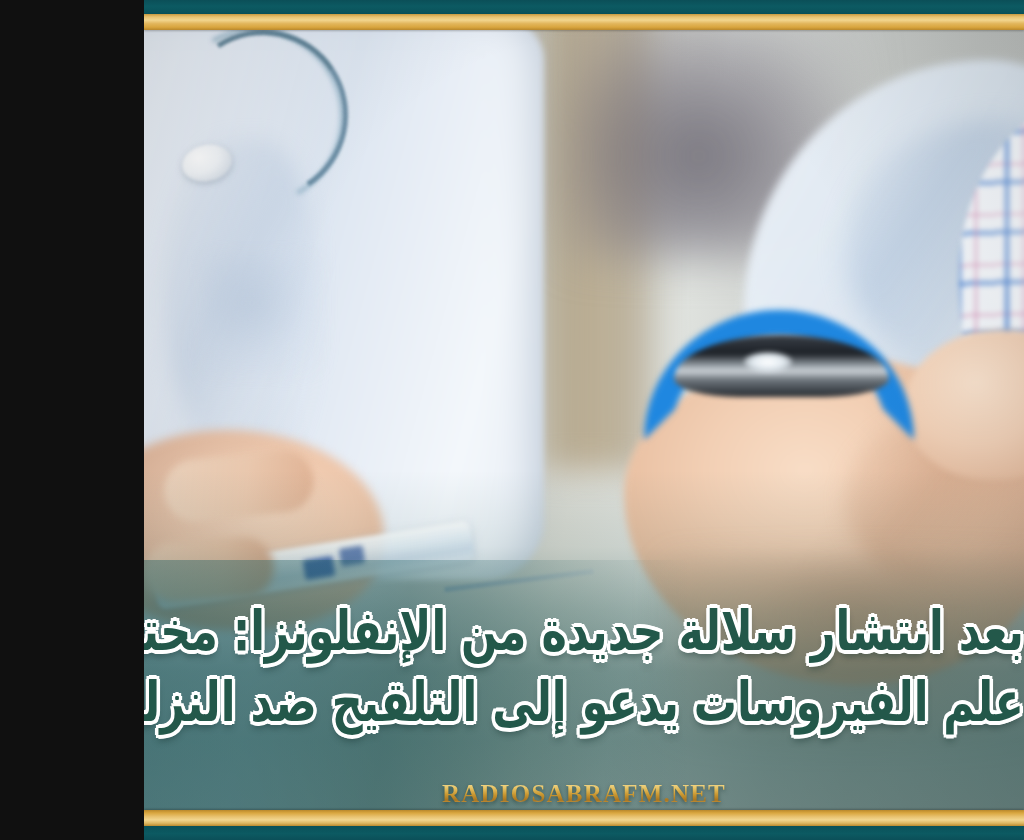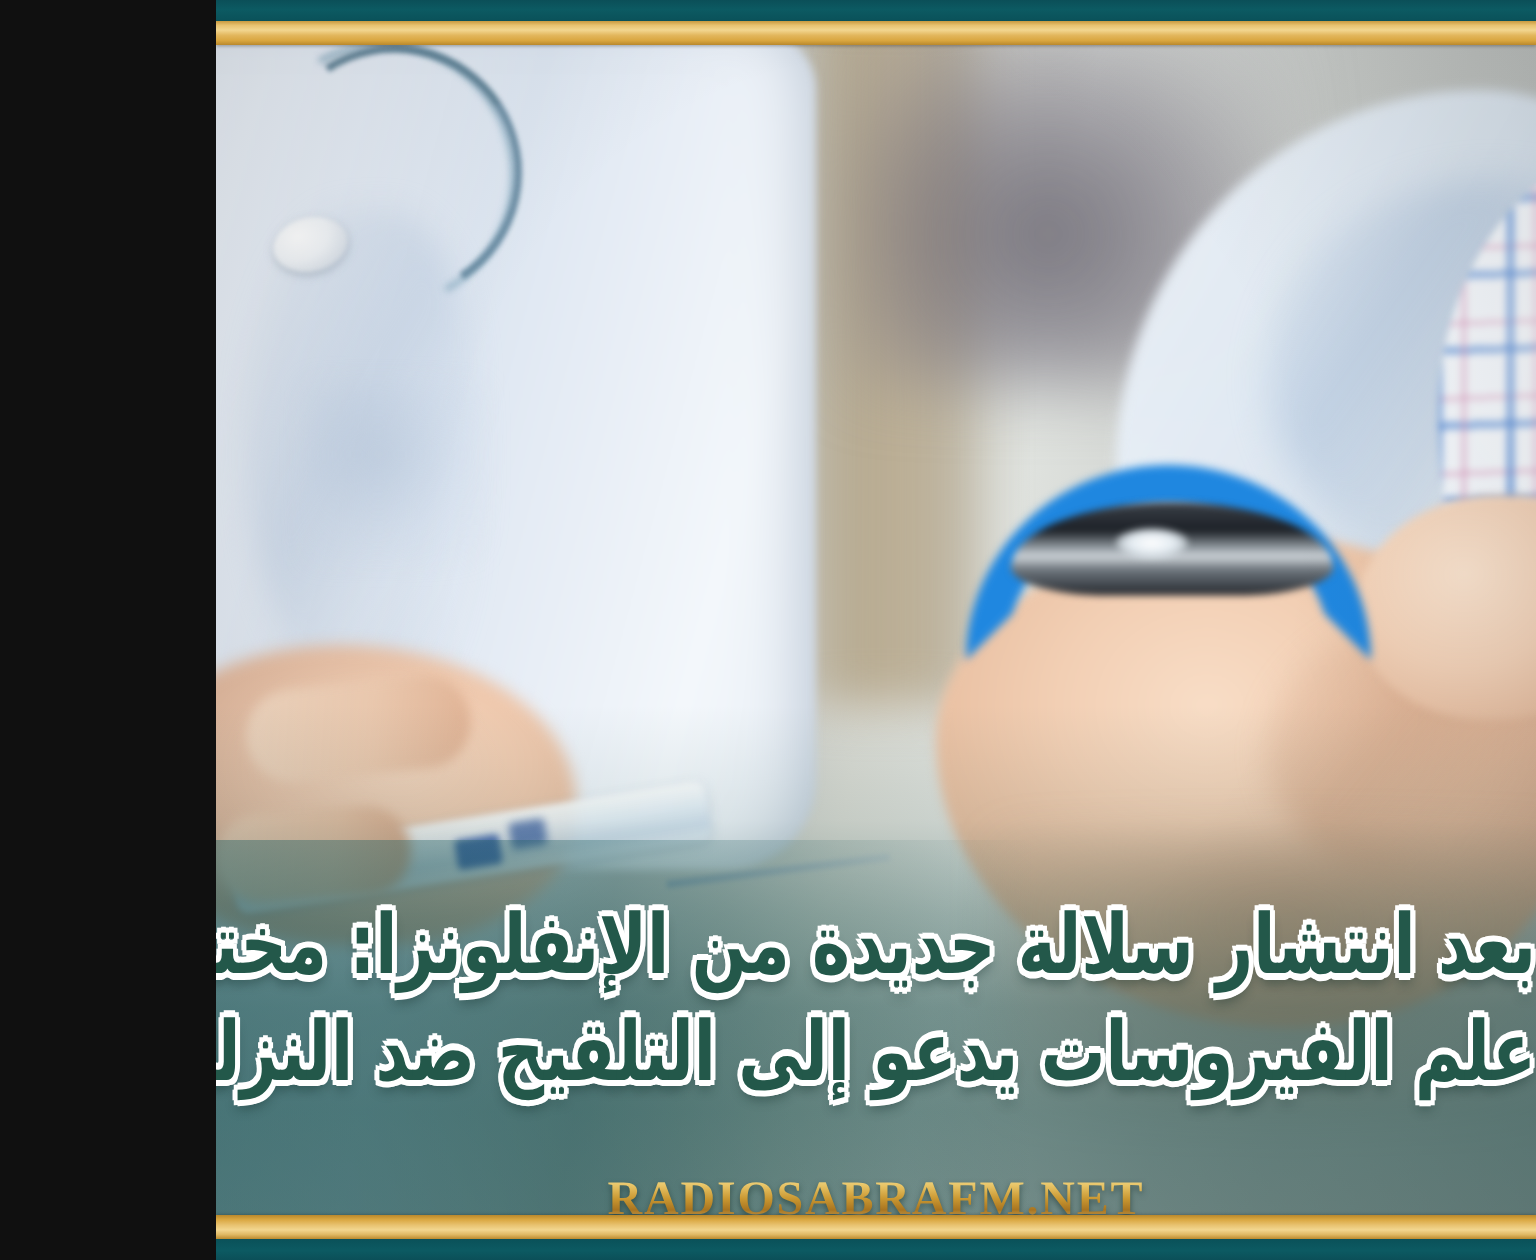--- a/index.html
+++ b/index.html
@@ -506,21 +506,21 @@
 
   
   .site-url {
     position: absolute;
     left: 0;
     right: 0;
     top: 780px;
     text-align: center;
     font-family: "Liberation Serif", serif;
     font-weight: 700;
-    font-size: 32px;
+    font-size: 25px;
     letter-spacing: 1.2px;
     direction: ltr;
     background-image: linear-gradient(180deg,
       #f7e9b4 0%,
       #e8c466 28%,
       #c99731 52%,
       #a87420 72%,
       #e3c071 92%,
       #f2dfa6 100%);
     -webkit-background-clip: text;

